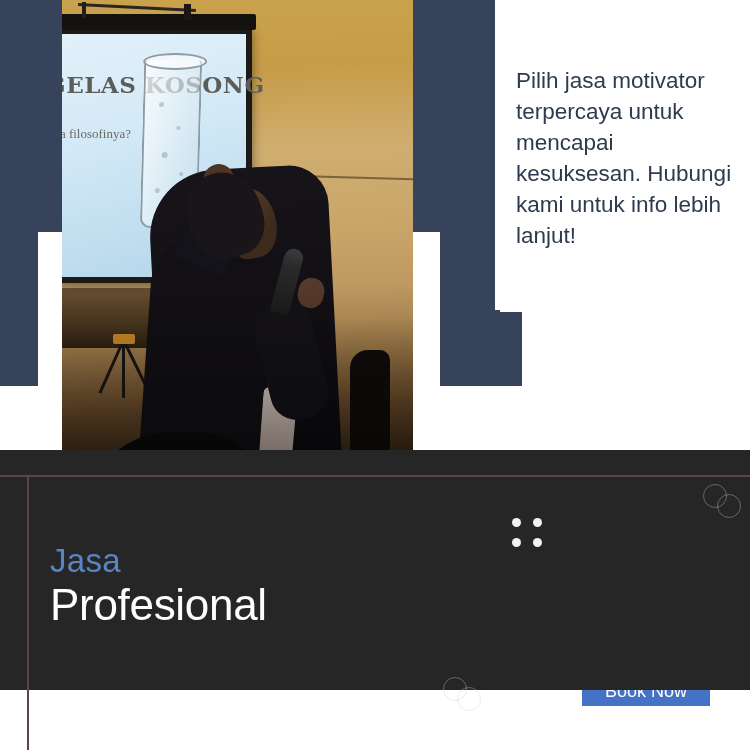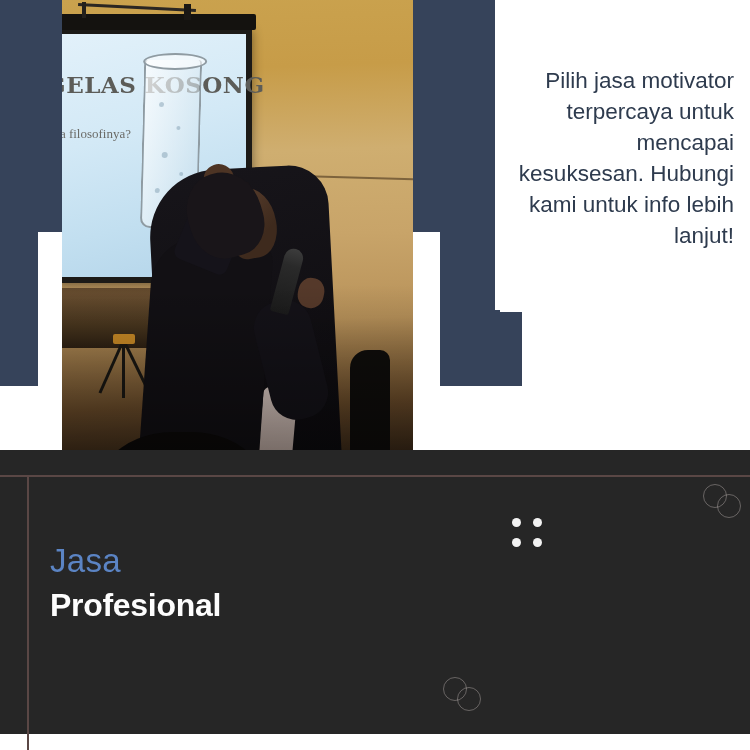--- a/index.html
+++ b/index.html
@@ -234,27 +234,27 @@
     position:absolute; left:500px; top:3px; width:250px; height:309px;
     background:#ffffff;
     z-index:6;
     display:flex; align-items:center; justify-content:center;
     padding:14px 16px;
   }
   .quote-text {
     font-size:22.5px;
     line-height:31px;
     color:#2e3b4e;
-    text-align:right;
+    text-align:left;
     font-family:"Liberation Sans", sans-serif;
   }
 
   
   .footer {
-    position:absolute; left:0; top:450px; width:750px; height:284px;
+    position:absolute; left:0; top:450px; width:750px; height:240px;
     background:#262626;
     z-index:7;
   }
   .footer-line-h {
     position:absolute; left:0; top:25px; width:750px; height:2px;
     background:#5a4745;
   }
   .footer-line-v {
     position:absolute; left:27px; top:25px; width:2px; height:275px;
     background:#5a4745;
@@ -269,22 +269,22 @@
     letter-spacing:.3px;
   }
   .brand-line1 {
     font-size:44px;
     font-weight:bold;
     color:#fdfdfd;
     line-height:50px;
     letter-spacing:-.3px;
   }
   .brand-line2 {
-    font-size:32px;
-    font-weight:bold;
+    font-size:44px;
+    font-weight:normal;
     color:#fdfdfd;
     line-height:50px;
     letter-spacing:-.3px;
   }
   .dots {
     position:absolute; left:512px; top:518px;
     display:grid;
     grid-template-columns:repeat(2, 10px);
     grid-gap:11px;
     z-index:8;

